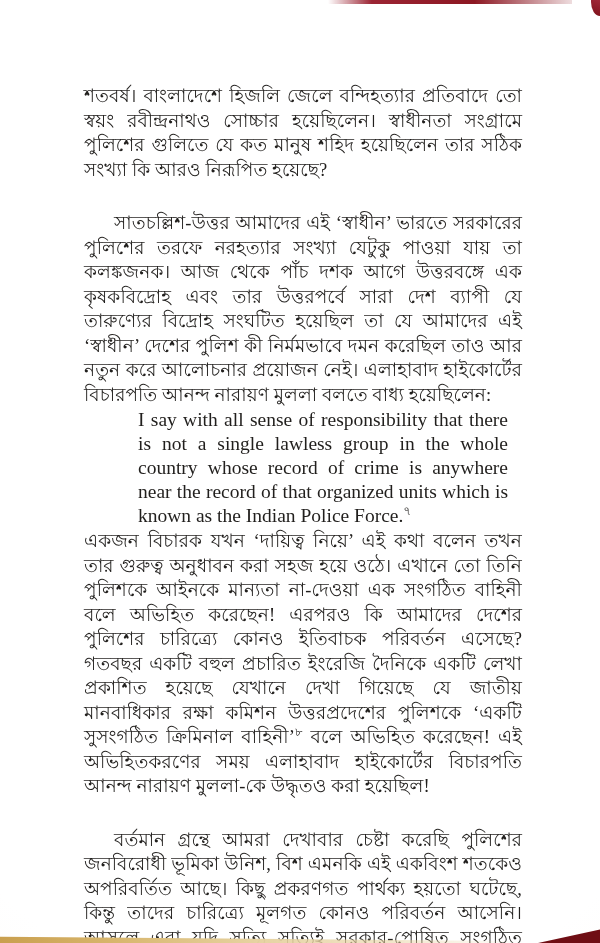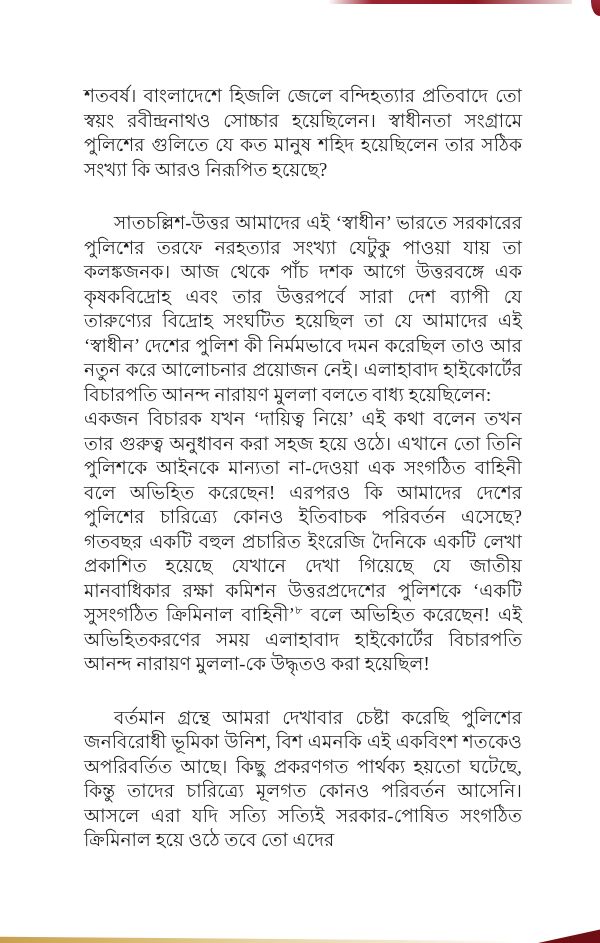--- a/index.html
+++ b/index.html
@@ -77,20 +77,21 @@
 
 <div class="page-photo">
 
   <div class="top-strip"></div>
 
   <div class="top-corner"></div>
 
   <div class="text-block">
       <p class="body"><span>শতবর্ষ। বাংলাদেশে হিজলি জেলে বন্দিহত্যার প্রতিবাদে তো স্বয়ং রবীন্দ্রনাথও সোচ্চার হয়েছিলেন। স্বাধীনতা সংগ্রামে পুলিশের গুলিতে যে কত মানুষ শহিদ হয়েছিলেন তার সঠিক সংখ্যা কি আরও নিরূপিত হয়েছে?</span></p>
       <p class="body indent"><span>সাতচল্লিশ-উত্তর আমাদের এই ‘স্বাধীন’ ভারতে সরকারের পুলিশের তরফে নরহত্যার সংখ্যা যেটুকু পাওয়া যায় তা কলঙ্কজনক। আজ থেকে পাঁচ দশক আগে উত্তরবঙ্গে এক কৃষকবিদ্রোহ এবং তার উত্তরপর্বে সারা দেশ ব্যাপী যে তারুণ্যের বিদ্রোহ সংঘটিত হয়েছিল তা যে আমাদের এই ‘স্বাধীন’ দেশের পুলিশ কী নির্মমভাবে দমন করেছিল তাও আর নতুন করে আলোচনার প্রয়োজন নেই। এলাহাবাদ হাইকোর্টের বিচারপতি আনন্দ নারায়ণ মুললা বলতে বাধ্য হয়েছিলেন:</span></p>
+      <p class="quote"><span>I say with all sense of responsibility that there is not a single lawless group in the whole country whose record of crime is anywhere near the record of that organized units which is known as the Indian Police Force.</span><sup>৭</sup></p>
       <p class="body"><span>একজন বিচারক যখন ‘দায়িত্ব নিয়ে’ এই কথা বলেন তখন তার গুরুত্ব অনুধাবন করা সহজ হয়ে ওঠে। এখানে তো তিনি পুলিশকে আইনকে মান্যতা না-দেওয়া এক সংগঠিত বাহিনী বলে অভিহিত করেছেন! এরপরও কি আমাদের দেশের পুলিশের চারিত্র্যে কোনও ইতিবাচক পরিবর্তন এসেছে? গতবছর একটি  বহুল প্রচারিত ইংরেজি দৈনিকে একটি লেখা প্রকাশিত হয়েছে যেখানে দেখা গিয়েছে যে জাতীয় মানবাধিকার রক্ষা কমিশন উত্তরপ্রদেশের পুলিশকে ‘একটি সুসংগঠিত ক্রিমিনাল বাহিনী’</span><sup>৮</sup><span> বলে অভিহিত করেছেন! এই অভিহিতকরণের সময় এলাহাবাদ হাইকোর্টের বিচারপতি আনন্দ নারায়ণ মুললা-কে উদ্ধৃতও করা হয়েছিল!</span></p>
       <p class="body indent"><span>বর্তমান গ্রন্থে আমরা দেখাবার চেষ্টা করেছি পুলিশের জনবিরোধী ভূমিকা উনিশ, বিশ এমনকি এই একবিংশ শতকেও অপরিবর্তিত আছে। কিছু প্রকরণগত পার্থক্য হয়তো ঘটেছে, কিন্তু তাদের চারিত্র্যে মূলগত কোনও পরিবর্তন আসেনি। আসলে এরা যদি সত্যি সত্যিই সরকার-পোষিত সংগঠিত ক্রিমিনাল হয়ে ওঠে তবে তো এদের</span></p>
     </div>
 
   <div class="bottom-edge"></div>
 
   <div class="bottom-corner"></div>
 
 </div>
 

